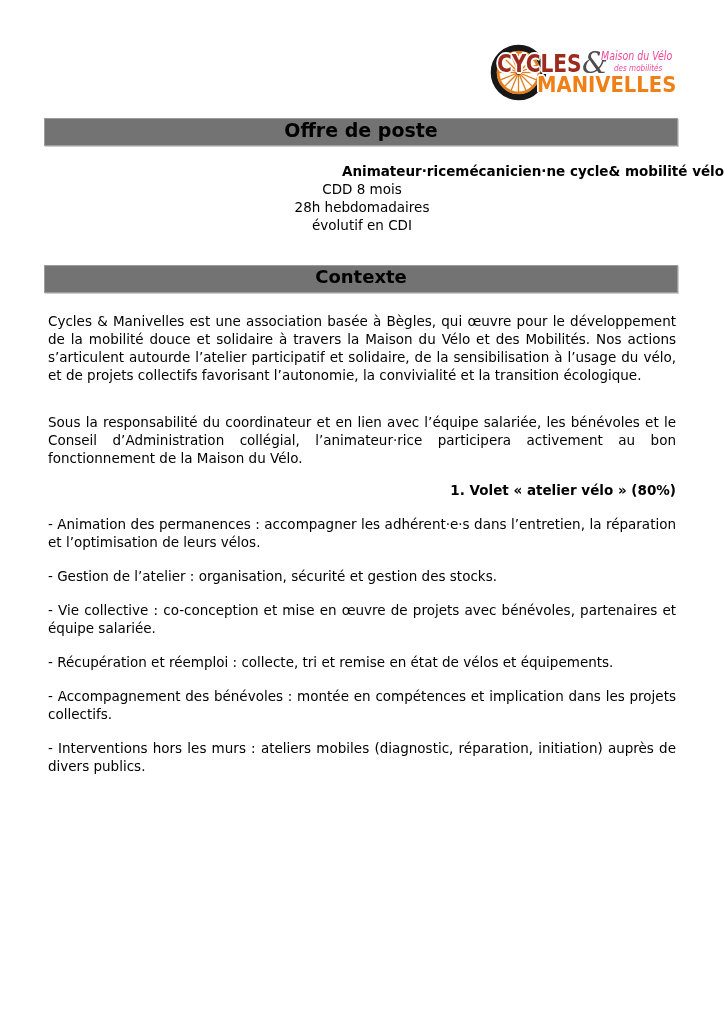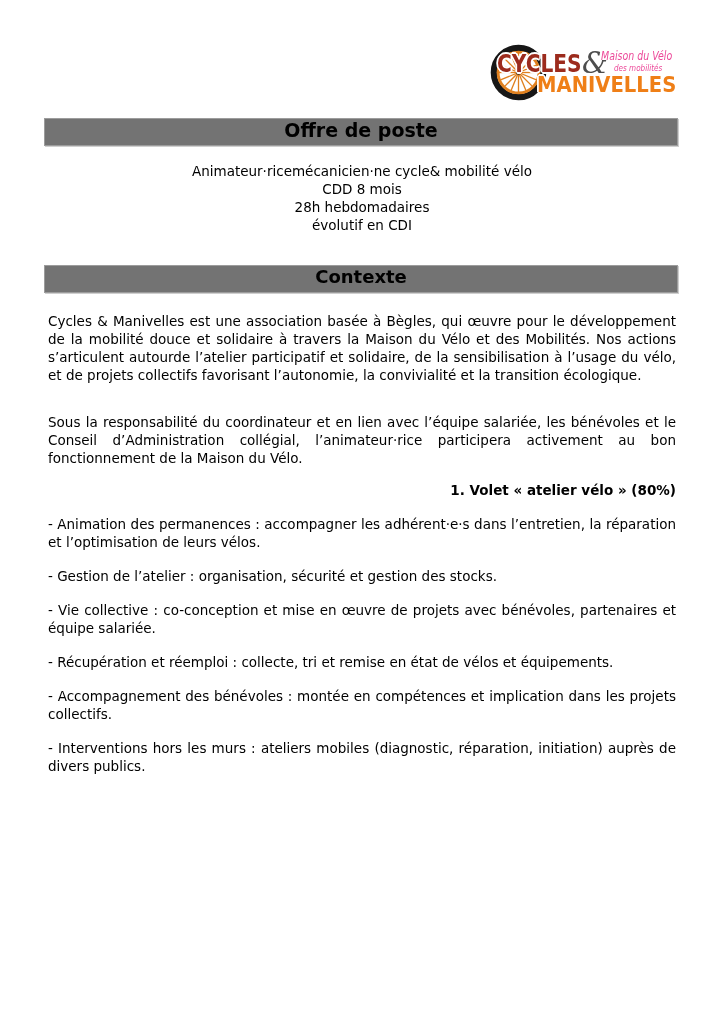--- a/index.html
+++ b/index.html
@@ -87,21 +87,21 @@
   #missions-box { margin-top: 30px; }
 
   
   p { margin: 0; }
   .job-header {
     margin-top: 16px;
     text-align: center;
     font-size: 13.5px;
     line-height: 18px;
   }
-  .job-header .position { font-weight: normal; }
+  .job-header .position { font-weight: bold; text-align: right; }
   .body-text {
     margin-left: 48px;
     margin-right: 48px;
     font-size: 13.5px;
     line-height: 18px;
     text-align: justify;
   }
   #contexte-para { margin-top: 19px; }
   #missions-intro { margin-top: 29px; }
   .volet-heading {

